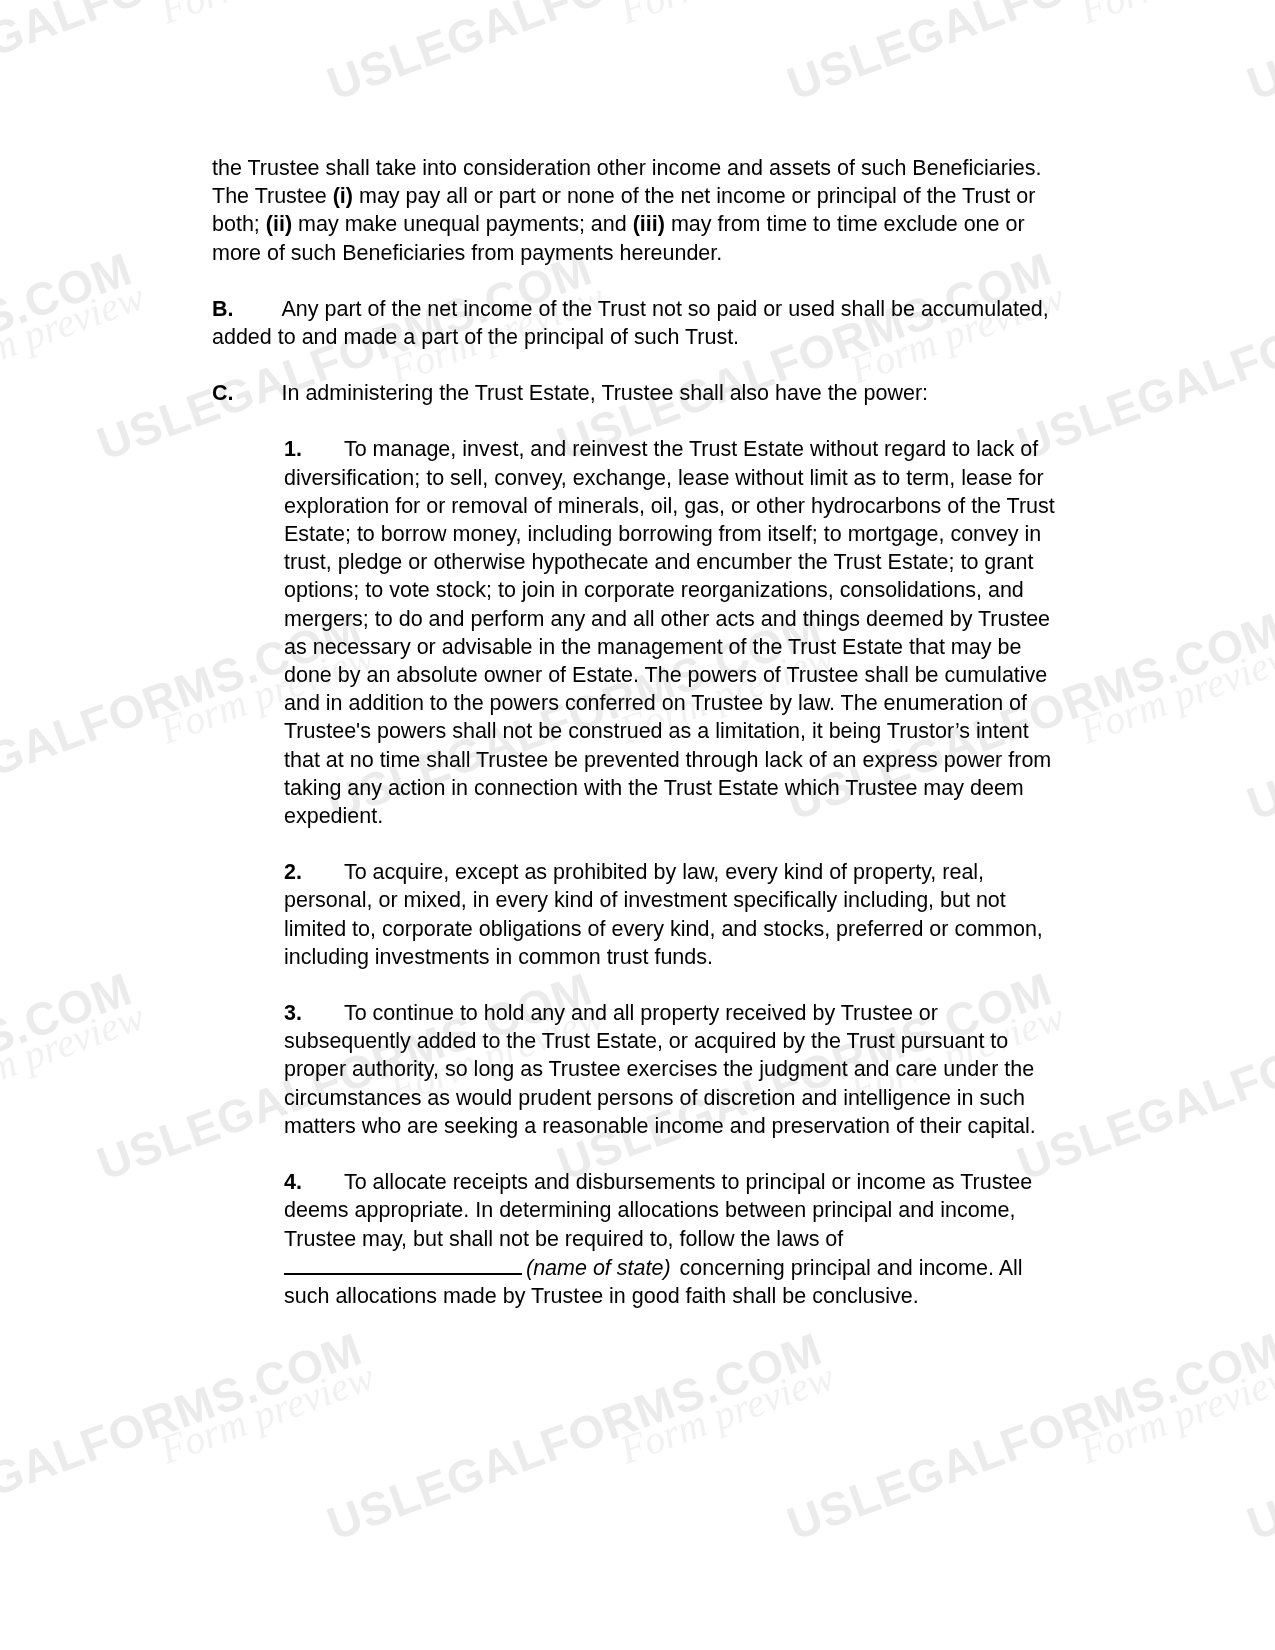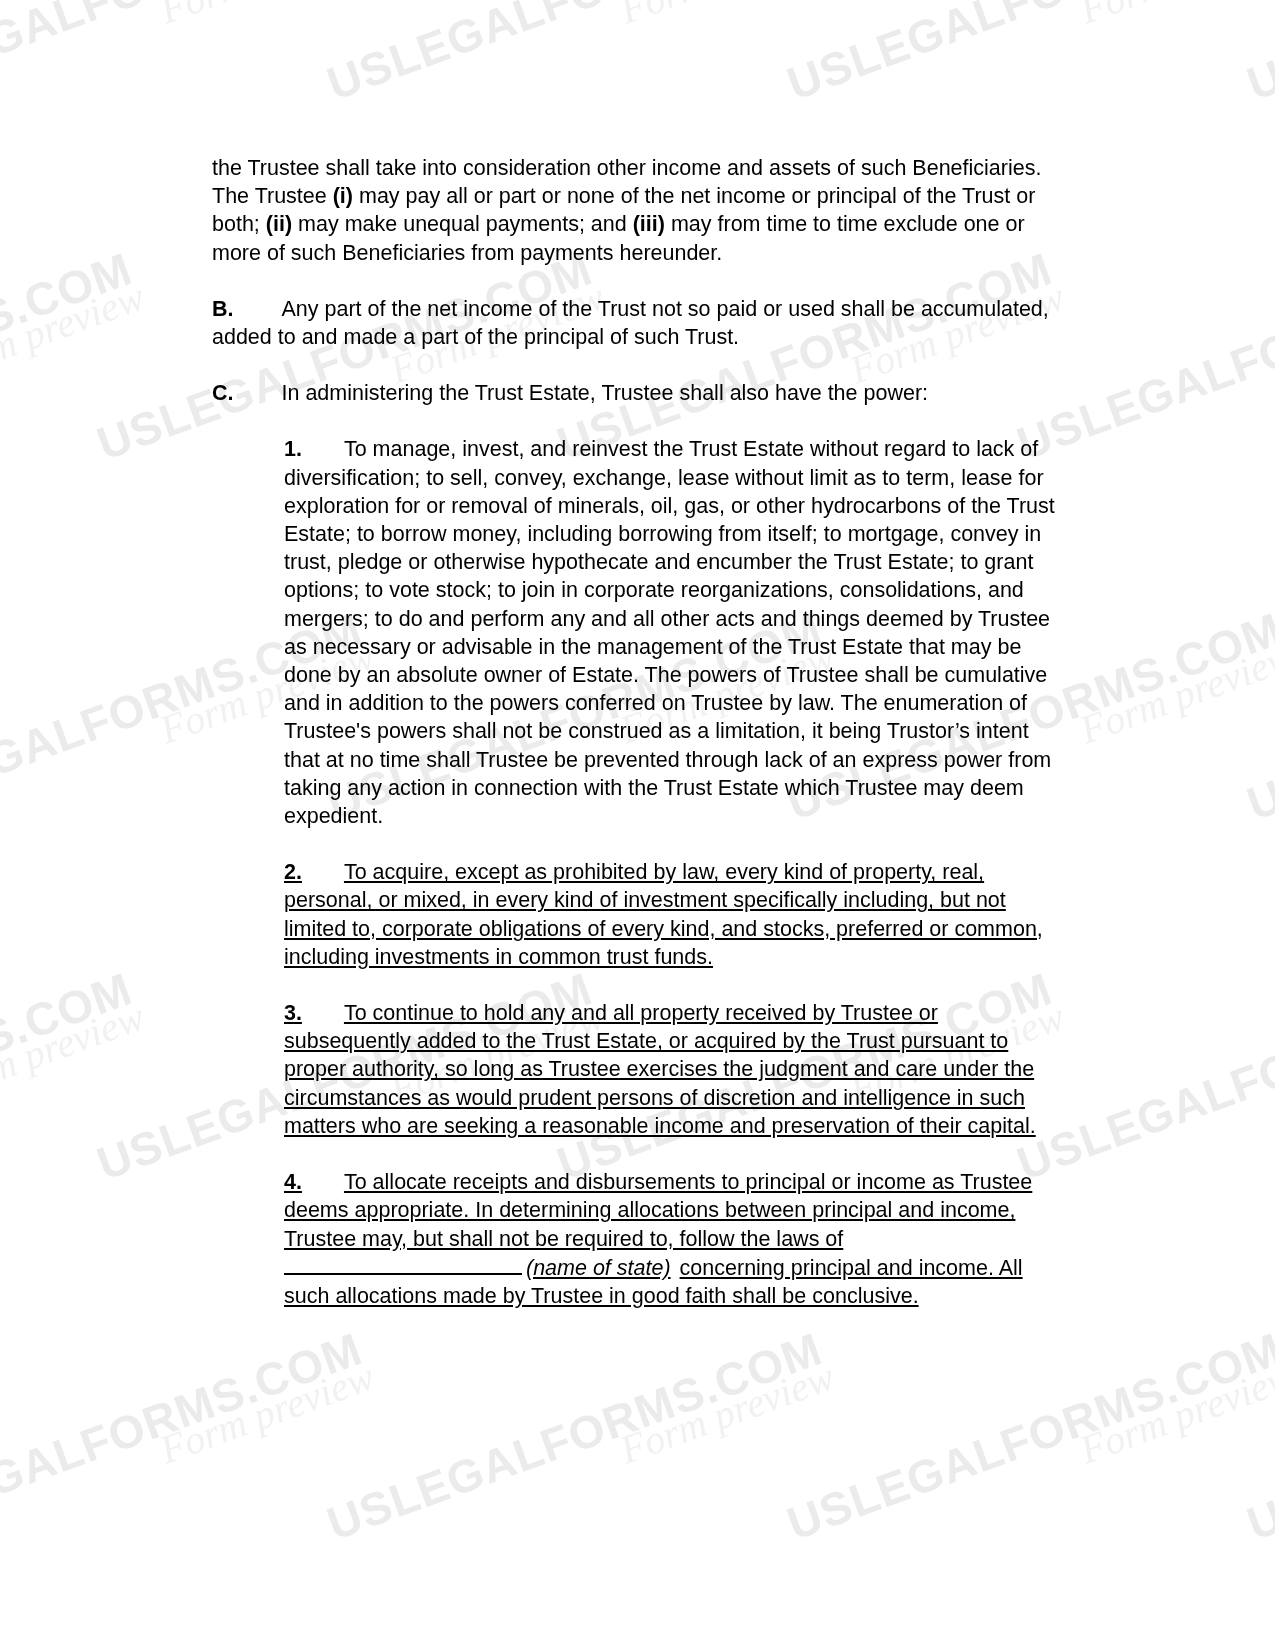--- a/index.html
+++ b/index.html
@@ -65,21 +65,20 @@
   }
   .para + .para {
     margin-top: 28px;
   }
   .para.sub {
     margin-left: 72px;
     width: 780px;
   }
   .para.sub + .para.sub {
     margin-top: 28px;
-    text-decoration: underline;
   }
   .marker {
     font-weight: bold;
   }
   .tab {
     display: inline-block;
     width: 48px;
   }
   .tab-sm {
     display: inline-block;

